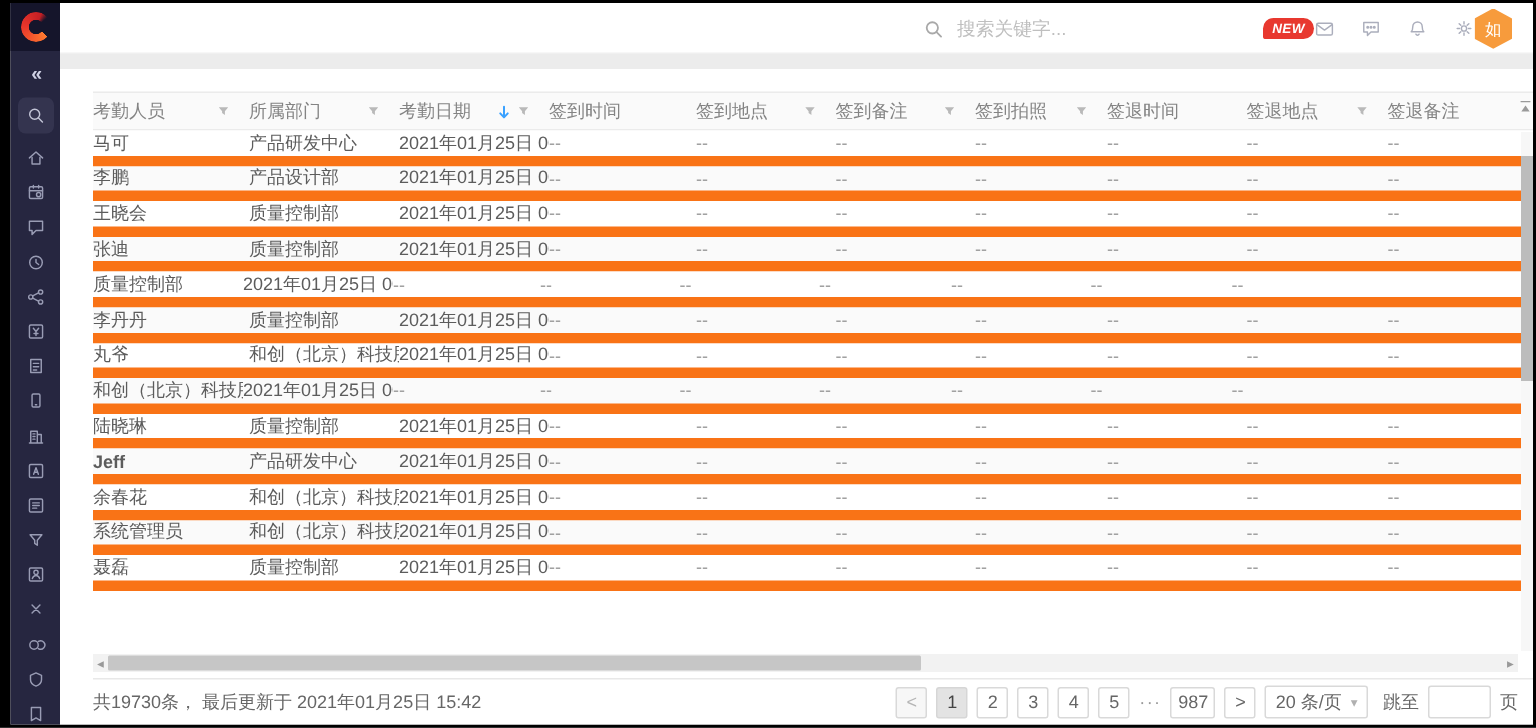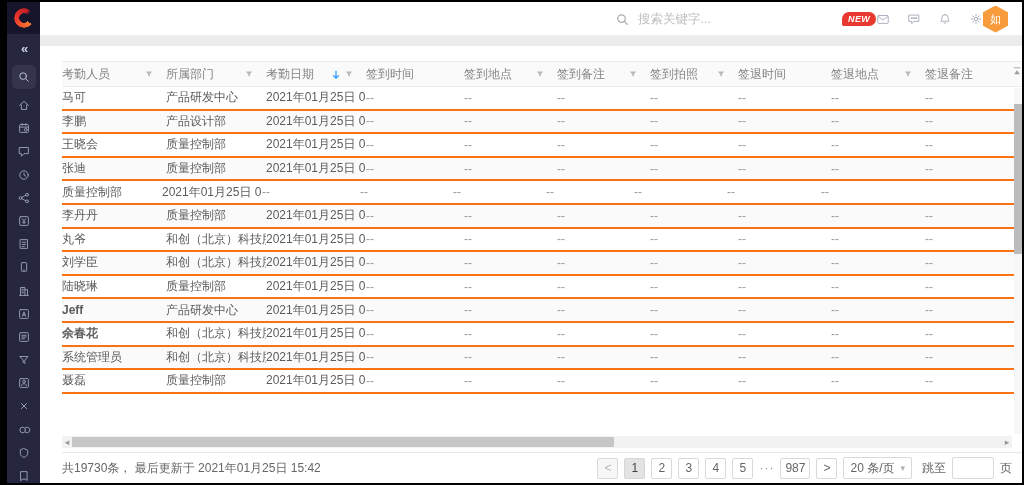--- a/index.html
+++ b/index.html
@@ -39,21 +39,21 @@
   .toolbar { margin-left:auto; display:flex; gap:4px; }
   .tool-btn { height:26px; min-width:32px; padding:0 8px; background:#fff; border:1px solid #dcdcdc; border-radius:3px;
     display:flex; align-items:center; justify-content:center; font-size:12px; color:#555; cursor:pointer; }
 
   
   .tablewrap { position:relative; flex:1; margin-top:15px; min-height:0; }
   .thead { display:flex; height:26px; background:#fafafa; border-top:1px solid #ebebeb; border-bottom:1px solid #ebebeb; }
   .th { display:flex; align-items:center; font-size:12px; color:#848484; padding-right:12px; flex-shrink:0; }
   .th-label { white-space:nowrap; overflow:hidden; }
   .th-icons { margin-left:auto; display:flex; align-items:center; gap:3px; }
-  .trow { display:flex; height:23.6px; border-bottom:2px solid #f97316; background:#fff; }
+  .trow { display:flex; height:23.6px; border-bottom:7px solid #f97316; background:#fff; }
   .trow:nth-child(even) { background:#fafafa; }
   .td { font-size:12px; color:#5c5c5c; display:flex; align-items:center; padding-right:10px; flex-shrink:0;
     white-space:nowrap; overflow:hidden; }
   .td.dim { color:#9a9a9a; }
 
   
   .hscroll { position:absolute; left:0; right:10px; bottom:4px; height:12px; background:#f2f2f2; display:flex; align-items:center; }
   .hs-arrow { width:10px; text-align:center; color:#999; font-size:9px; line-height:12px; flex-shrink:0; cursor:pointer; }
   .hs-thumb { height:10px; width:57%; background:#c6c6c6; border-radius:1px; cursor:grab; }
   .vscroll { position:absolute; right:0; top:27px; bottom:18px; width:8px; background:#f7f7f7; }
@@ -413,21 +413,20 @@
                 <div class="td" style="width: 100px;">2021年01月25日 00:00</div>
                 <div class="td dim" style="width: 98px;">--</div>
                 <div class="td dim" style="width: 93px;">--</div>
                 <div class="td dim" style="width: 93px;">--</div>
                 <div class="td dim" style="width: 88px;">--</div>
                 <div class="td dim" style="width: 93px;">--</div>
                 <div class="td dim" style="width: 94px;">--</div>
                 <div class="td dim" style="width: 87px;">--</div>
               </div>
               <div class="trow">
-                <div class="td" style="width: 104px;">刘学臣</div>
                 <div class="td" style="width: 100px;">和创（北京）科技股份...</div>
                 <div class="td" style="width: 100px;">2021年01月25日 00:00</div>
                 <div class="td dim" style="width: 98px;">--</div>
                 <div class="td dim" style="width: 93px;">--</div>
                 <div class="td dim" style="width: 93px;">--</div>
                 <div class="td dim" style="width: 88px;">--</div>
                 <div class="td dim" style="width: 93px;">--</div>
                 <div class="td dim" style="width: 94px;">--</div>
                 <div class="td dim" style="width: 87px;">--</div>
               </div>
@@ -449,21 +448,21 @@
                 <div class="td" style="width: 100px;">2021年01月25日 00:00</div>
                 <div class="td dim" style="width: 98px;">--</div>
                 <div class="td dim" style="width: 93px;">--</div>
                 <div class="td dim" style="width: 93px;">--</div>
                 <div class="td dim" style="width: 88px;">--</div>
                 <div class="td dim" style="width: 93px;">--</div>
                 <div class="td dim" style="width: 94px;">--</div>
                 <div class="td dim" style="width: 87px;">--</div>
               </div>
               <div class="trow">
-                <div class="td" style="width: 104px; font-weight: bold;">余春花</div>
+                <div class="td" style="width: 104px;">余春花</div>
                 <div class="td" style="width: 100px;">和创（北京）科技股份...</div>
                 <div class="td" style="width: 100px;">2021年01月25日 00:00</div>
                 <div class="td dim" style="width: 98px;">--</div>
                 <div class="td dim" style="width: 93px;">--</div>
                 <div class="td dim" style="width: 93px;">--</div>
                 <div class="td dim" style="width: 88px;">--</div>
                 <div class="td dim" style="width: 93px;">--</div>
                 <div class="td dim" style="width: 94px;">--</div>
                 <div class="td dim" style="width: 87px;">--</div>
               </div>

